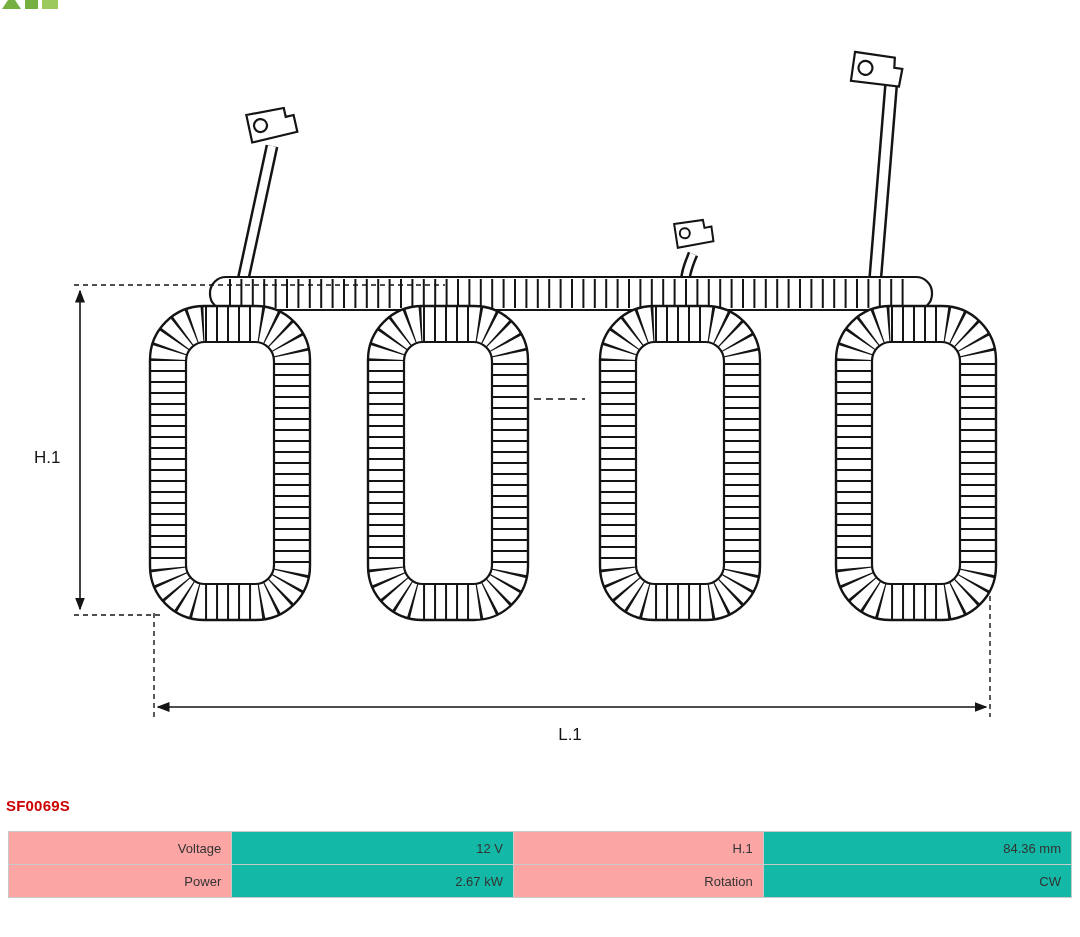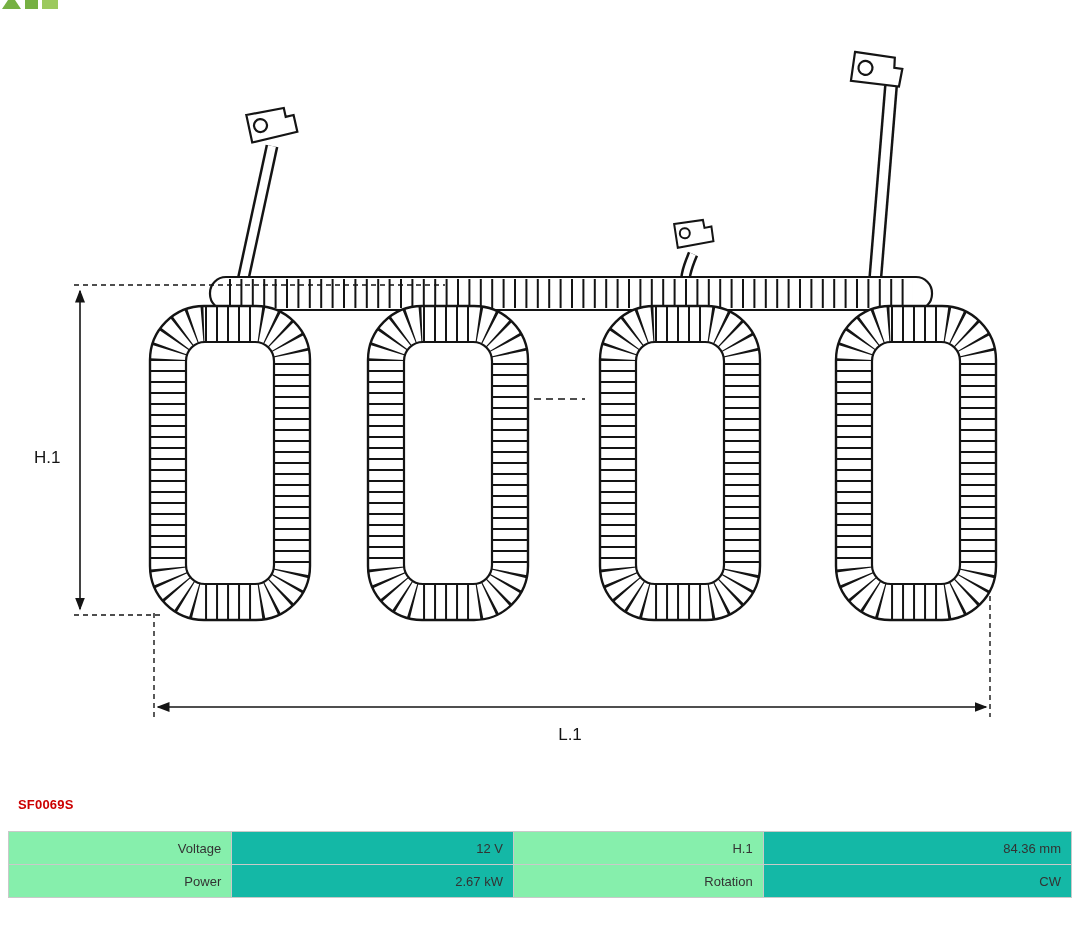--- a/index.html
+++ b/index.html
@@ -3,34 +3,34 @@
 <meta charset="utf-8">
 <style>
   html,body{margin:0;padding:0;background:#ffffff;}
   body{
     width:1080px;height:937px;position:relative;overflow:hidden;
     font-family:"Liberation Sans","DejaVu Sans",sans-serif;
     -webkit-font-smoothing:antialiased;
   }
   #drawing{position:absolute;left:0;top:0;}
   .part-number{
-    position:absolute;left:18px;top:797px;
-    font-size:13px;font-weight:bold;color:#cc0000;letter-spacing:.2px;
+    position:absolute;left:6px;top:797px;
+    font-size:15px;font-weight:bold;color:#cc0000;letter-spacing:.2px;
   }
   .spec-table-wrap{position:absolute;left:8px;right:8px;top:831px;}
   table.spec{
     width:100%;border-collapse:collapse;table-layout:fixed;
     font-size:13px;color:#333;
   }
   table.spec td{
     border:1px solid #c9c9c9;height:32px;padding:0 10px 0 6px;
     text-align:right;vertical-align:middle;background:#14b8a6;
     overflow:hidden;white-space:nowrap;
   }
-  table.spec td.lbl{background:#86efac;margin-top:40px;}
+  table.spec td.lbl{background:#fca5a5;margin-top:40px;}
   .c1{width:21%;} .c2{width:26.5%;} .c3{width:23.5%;} .c4{width:29%;}
   svg text{font-family:"Liberation Sans","DejaVu Sans",sans-serif;}
 </style>
 </head>
 <body>
 
 <svg id="drawing" width="1080" height="790" viewBox="0 0 1080 790">
   <defs>
     <marker id="arr" markerWidth="13" markerHeight="10" refX="11.5" refY="5" orient="auto-start-reverse" markerUnits="userSpaceOnUse">
       <path d="M0,0 L13,5 L0,10 Z" fill="#141414"></path>

